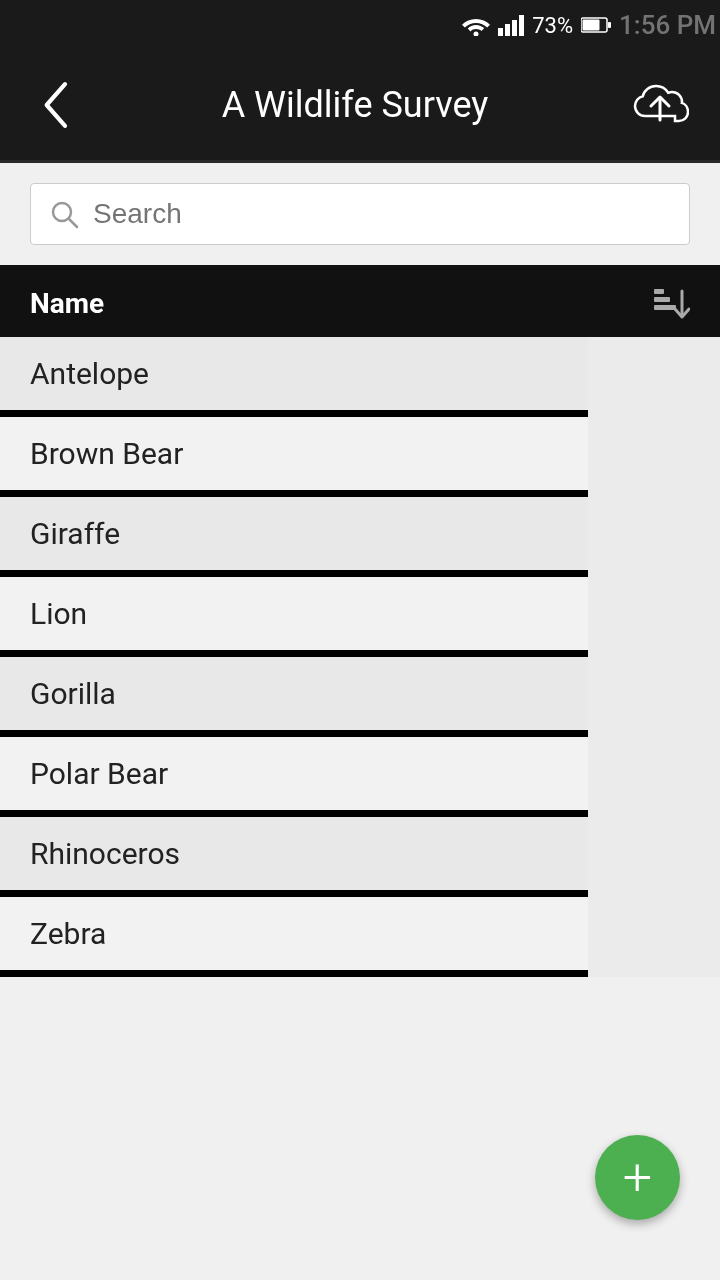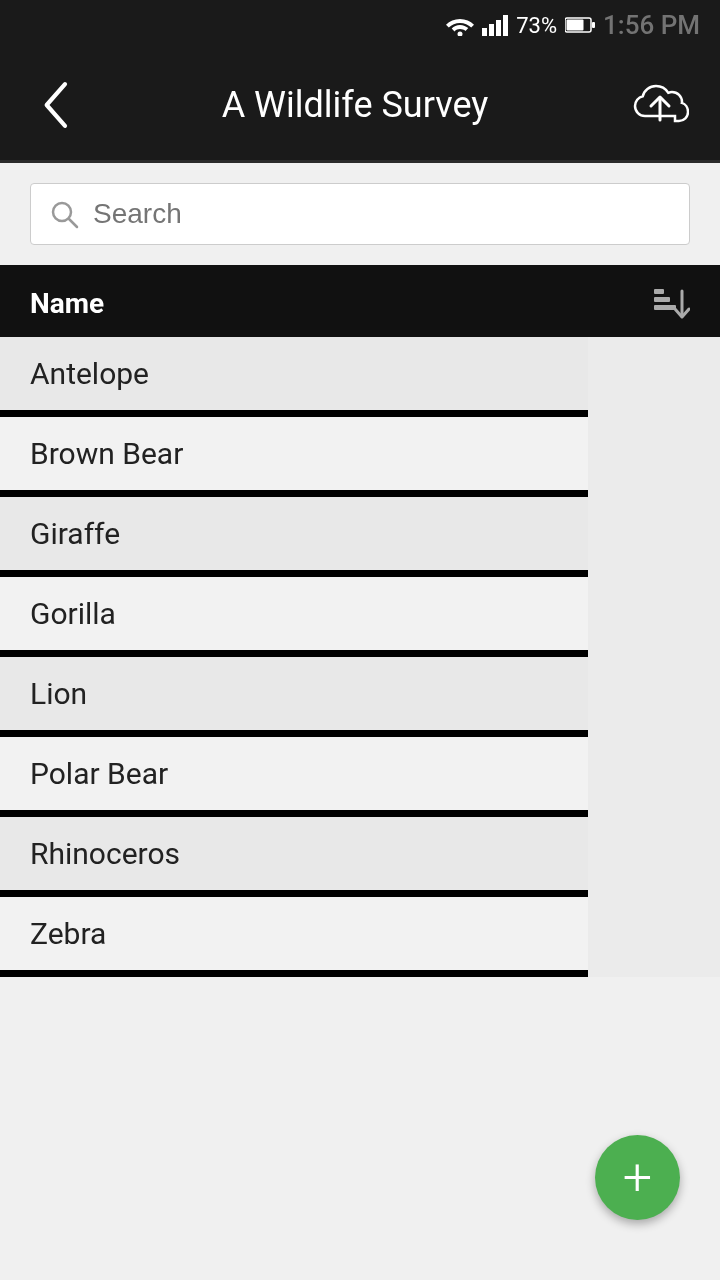--- a/index.html
+++ b/index.html
@@ -19,21 +19,21 @@
     }
 
     
     .status-bar {
       width: 720px;
       height: 50px;
       background: #1a1a1a;
       display: flex;
       align-items: center;
       justify-content: flex-end;
-      padding-right: 20px;
+      padding-right: 4px;
       gap: 10px;
     }
 
     .status-bar-icons {
       display: flex;
       align-items: center;
       gap: 8px;
     }
 
     .status-time {
@@ -266,22 +266,22 @@
       <line x1="30" y1="4" x2="30" y2="28" stroke="#aaaaaa" stroke-width="3" stroke-linecap="round"></line>
       <polyline points="23,22 30,30 37,22" fill="none" stroke="#aaaaaa" stroke-width="3" stroke-linecap="round" stroke-linejoin="round"></polyline>
     </svg>
   </div>
 </div>
 
 <div class="list-container" id="list-container">
 <div class="list-item">Antelope</div>
     <div class="list-item">Brown Bear</div>
     <div class="list-item">Giraffe</div>
+    <div class="list-item">Lion</div>
     <div class="list-item">Gorilla</div>
-    <div class="list-item">Lion</div>
     <div class="list-item">Polar Bear</div>
     <div class="list-item">Rhinoceros</div>
     <div class="list-item">Zebra</div>
   </div>
 
 <div class="fab">
   <span class="fab-plus">+</span>
 </div>
 
 </body></html>

